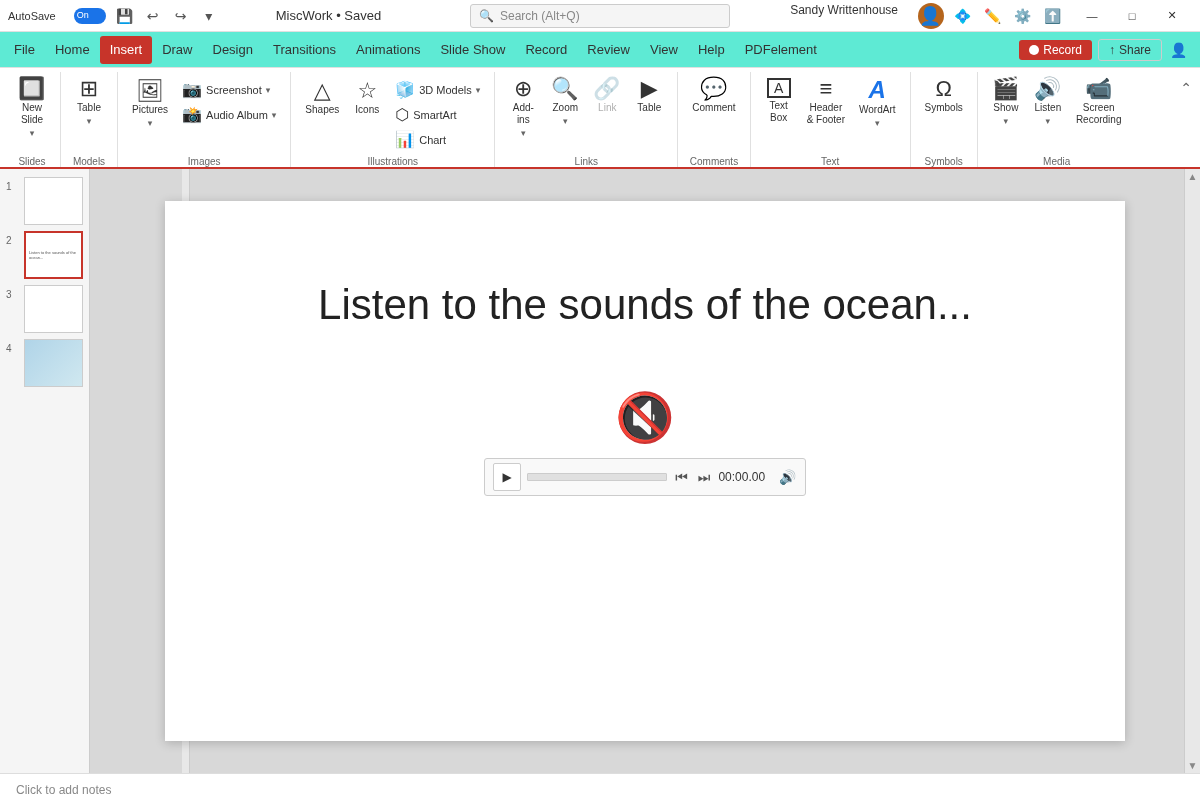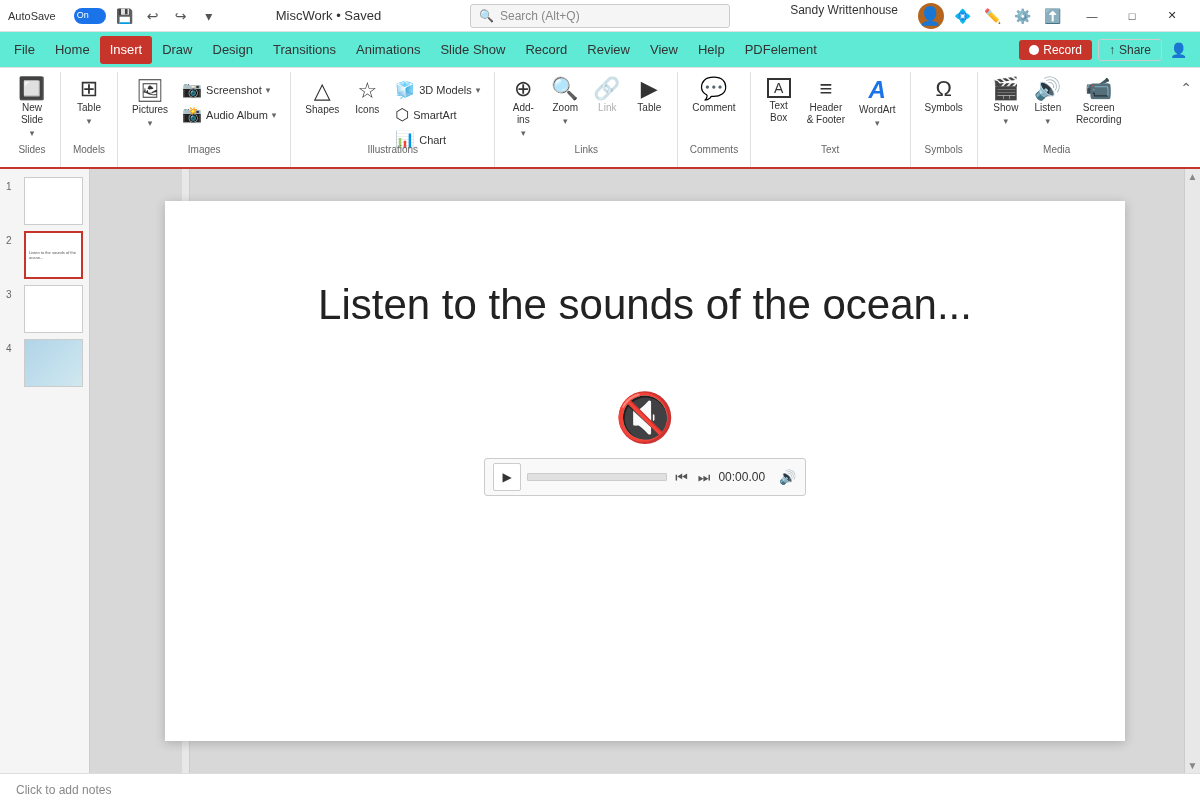--- a/index.html
+++ b/index.html
@@ -29,21 +29,21 @@
     .menu-bar {
       display: flex; align-items: center; background: #5eead4; height: 36px;
       padding: 0 4px; border-bottom: 1px solid #e0e0e0; gap: 0;
     }
     .menu-item { padding: 4px 10px; font-size: 13px; cursor: pointer; border-radius: 3px; height: 28px; display: flex; align-items: center; }
     .menu-item.active { background: #c7342a; color: #fff; }
 
     
     .ribbon { background: #fff; border-bottom: 2px solid #c7342a; display: flex; align-items: stretch; padding: 4px 4px 0 4px; gap: 0; min-height: 92px; }
     .ribbon-group { display: flex; flex-direction: column; align-items: center; border-right: 1px solid #e0e0e0; padding: 2px 8px 0 8px; position: relative; }
-    .ribbon-group-label { font-size: 10px; color: #666; position: absolute; bottom: 12px; left: 50%; transform: translateX(-50%); white-space: nowrap; }
+    .ribbon-group-label { font-size: 10px; color: #666; position: absolute; bottom: 0; left: 50%; transform: translateX(-50%); white-space: nowrap; }
     .ribbon-items { display: flex; align-items: flex-start; gap: 2px; flex: 1; padding-bottom: 16px; }
     .ribbon-btn { display: flex; flex-direction: column; align-items: center; justify-content: center; padding: 4px 6px; border-radius: 3px; cursor: pointer; min-width: 40px; gap: 2px; font-size: 11px; text-align: center; color: #333; }
     .ribbon-btn .icon { font-size: 22px; line-height: 1; }
     .ribbon-btn .btn-label { font-size: 10px; line-height: 1.2; }
     .ribbon-btn-sm { display: flex; align-items: center; gap: 4px; padding: 2px 6px; border-radius: 3px; cursor: pointer; font-size: 11px; color: #333; white-space: nowrap; }
     .ribbon-btn-sm .icon-sm { font-size: 16px; }
     .record-btn { background: #c7342a; color: #fff; border-radius: 3px; padding: 3px 10px; font-size: 12px; display: flex; align-items: center; gap: 4px; cursor: pointer; }
     .share-btn { border: 1px solid #ccc; border-radius: 3px; padding: 3px 10px; font-size: 12px; display: flex; align-items: center; gap: 4px; cursor: pointer; }
 
     

